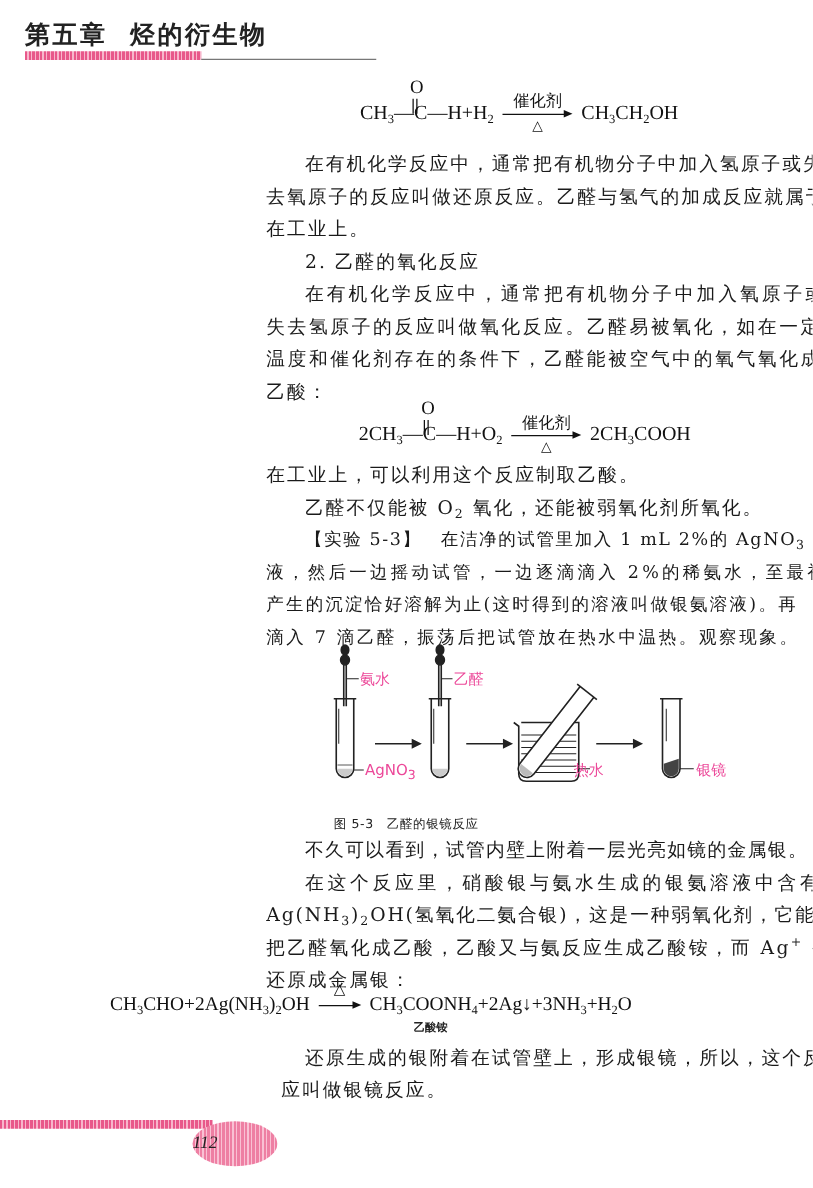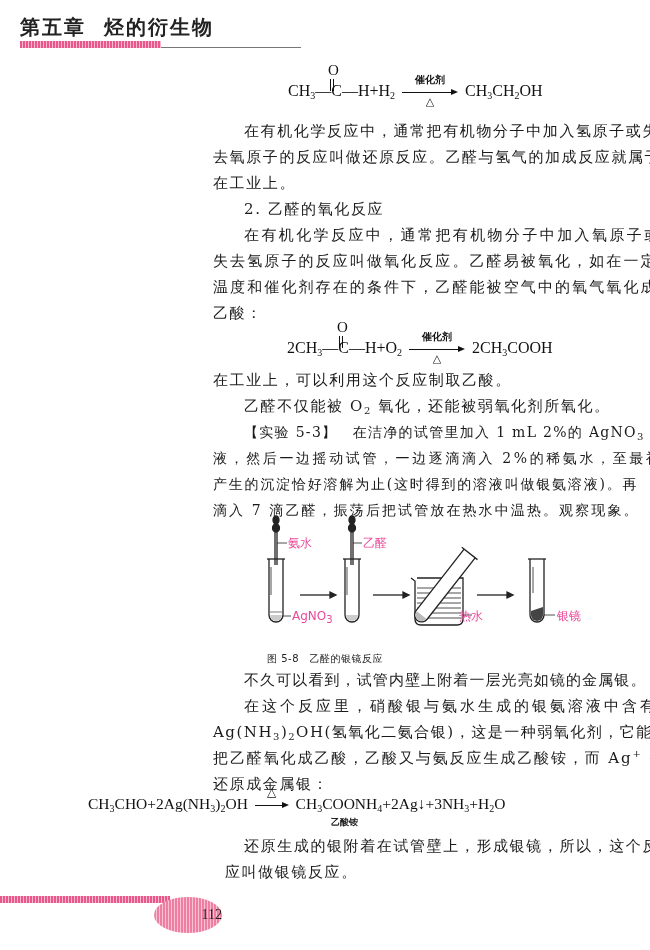--- a/index.html
+++ b/index.html
@@ -26,36 +26,36 @@
   .indent { padding-left:31px; box-sizing:border-box; }
   sub, sup { font-size:10px; line-height:0; }
   sub { vertical-align:-3px; } sup { vertical-align:6px; }
 
   .eq { position:absolute; font-family:"Liberation Serif","DejaVu Serif",serif; font-size:16px; white-space:nowrap; color:#111; }
   .eq .o { position:absolute; font-size:15px; }
   .eq .dbl { position:absolute; width:4px; height:12px; border-left:1.3px solid #111; border-right:1.3px solid #111; box-sizing:border-box; }
   .arrow { display:inline-block; position:relative; width:56px; height:10px; vertical-align:middle; margin:0 3px; }
   .arrow .shaft { position:absolute; left:0; right:4px; top:5px; height:1px; background:#111; }
   .arrow .head { position:absolute; right:0; top:2px; width:0; height:0; border-left:7px solid #111; border-top:3px solid transparent; border-bottom:3px solid transparent; }
-  .arrow .above { position:absolute; left:0; right:0; top:-14px; text-align:center; font-family:"DejaVu Sans",sans-serif; font-size:10px; font-weight:bold; }
+  .arrow .above { position:absolute; left:0; right:0; top:-14px; text-align:center; font-family:"DejaVu Sans",sans-serif; font-size:13px; font-weight:normal; }
   .arrow .below { position:absolute; left:0; right:0; top:8px; text-align:center; font-size:11px; }
 
   .fig { position:absolute; left:255px; top:515px; width:330px; height:130px; }
   .fig-caption { position:absolute; left:0; width:650px; top:652px; text-align:center; font-family:"DejaVu Sans",sans-serif; font-size:10px; letter-spacing:0.5px; color:#222; }
   .fig-label { position:absolute; font-family:"DejaVu Sans",sans-serif; font-size:12px; color:#ec4899; }
 
   .footer-bar {
     position:absolute; left:0; top:896px; width:170px; height:7px;
     background: repeating-linear-gradient(90deg,#e8588a 0 2px,#f7b6cb 2px 3px);
   }
   .page-oval {
     position:absolute; left:154px; top:897px; width:68px; height:36px; border-radius:50%;
     background: repeating-linear-gradient(90deg,#ee7fa3 0 2px,#f9c1d4 2px 3px);
-    display:flex; align-items:center; justify-content:flex-end;
-    font-family:"Liberation Serif",serif; font-size:14px; color:#222;
+    display:flex; align-items:center; justify-content:flex-start;
+    font-family:"Liberation Serif",serif; font-size:14px; color:#222;font-style:italic;
   }
 </style>
 </head>
 <body>
 
 <div class="header-title">
   <span>第五章</span><span class="gap"></span><span>烃的衍生物</span>
 </div>
 <div class="header-bar"></div>
 <div class="header-line"></div>
@@ -174,21 +174,21 @@
         <line x1="289" y1="100" x2="300" y2="100" stroke-width="0.8"></line>
       </g>
     </g>
   </svg>
   <span class="fig-label" style="left:33px; top:20px;">氨水</span>
   <span class="fig-label" style="left:37px; top:94px;"><span>AgNO</span><sub>3</sub></span>
   <span class="fig-label" style="left:108px; top:20px;">乙醛</span>
   <span class="fig-label" style="left:204px; top:93px;">热水</span>
   <span class="fig-label" style="left:302px; top:93px;">银镜</span>
 </div>
-<div class="fig-caption">图 5-8　乙醛的银镜反应</div>
+<div class="fig-caption">图 5-3　乙醛的银镜反应</div>
 
 <div class="p indent" style="top:667px; letter-spacing:1.1px;">不久可以看到，试管内壁上附着一层光亮如镜的金属银。</div>
 <div class="p indent" style="top:693px; letter-spacing:3px;">在这个反应里，硝酸银与氨水生成的银氨溶液中含有</div>
 <div class="p" style="top:719px; letter-spacing:1.5px;">
   <span>Ag(NH</span><sub>3</sub><span>)</span><sub>2</sub><span>OH(氢氧化二氨合银)，这是一种弱氧化剂，它能</span>
 </div>
 <div class="p" style="top:745px; letter-spacing:1.9px;">
   <span>把乙醛氧化成乙酸，乙酸又与氨反应生成乙酸铵，而 Ag</span><sup>+</sup><span> 被</span>
 </div>
 <div class="p" style="top:771px;">还原成金属银：</div>

